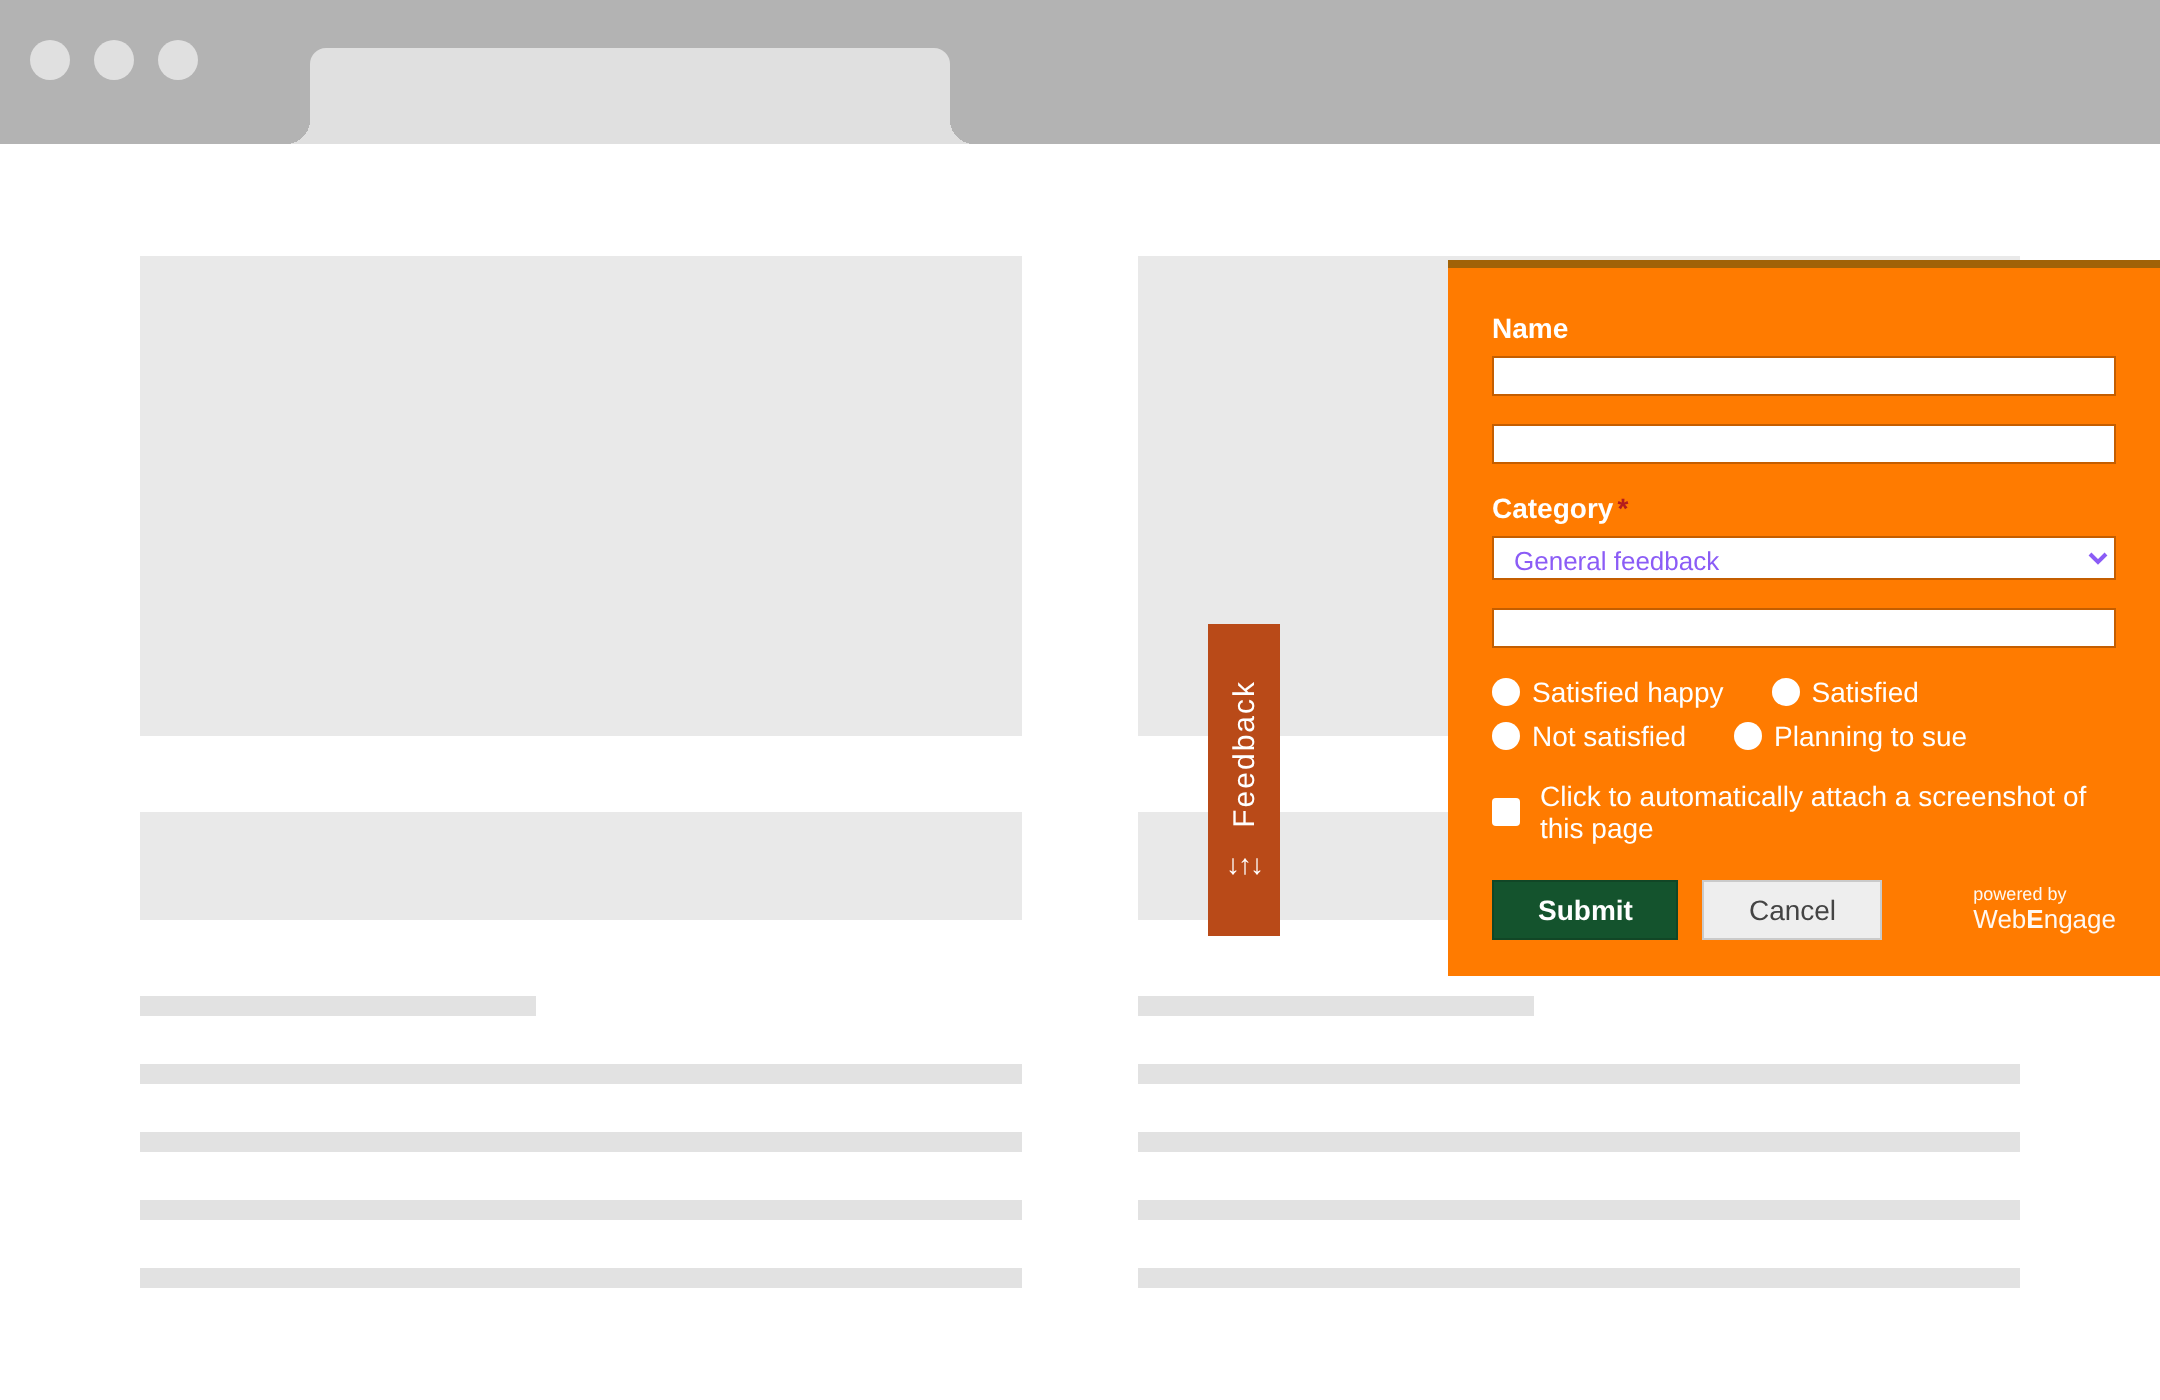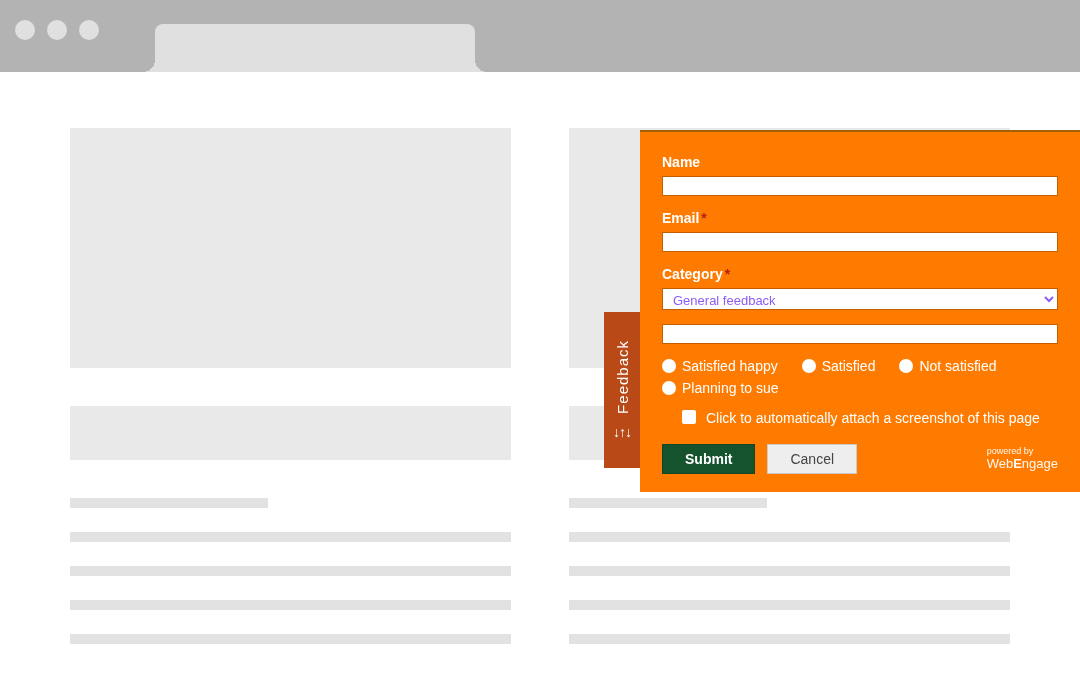--- a/index.html
+++ b/index.html
@@ -103,23 +103,23 @@
   .feedback-tab .arrows {
     font-size: 14px;
     letter-spacing: -1px;
   }
 
   
   .panel {
     position: absolute;
     right: 0;
     top: 130px;
-    width: 440px;
+    width: 356px;
     background: #ff7b00;
-    border-top: 2px solid #a16207;
+    border-top: 4px solid #a16207;
     padding: 22px 22px 18px 22px;
     color: #fff;
     font-size: 14px;
   }
   .field { margin-bottom: 14px; }
   .field label { display: block; margin-bottom: 6px; font-weight: bold; font-size: 14px; }
   .req { color: #b51d1d; font-weight: bold; margin-left: 2px;}
   .field input[type=text],
   .field select,
   .field textarea {
@@ -148,25 +148,24 @@
   }
   .radio-opt .dot {
     width: 14px;
     height: 14px;
     border-radius: 50%;
     background: #fff;
     flex-shrink: 0;
   }
   .screenshot-row {
     display: flex;
-    align-items: flex-start;
+    align-items: center;
     gap: 10px;
     margin-bottom: 18px;
     font-size: 14px;
-    margin-left: 20px;
   }
   .screenshot-row .chk {
     width: 14px;
     height: 14px;
     background: #fff;
     border-radius: 2px;
     flex-shrink: 0;
   }
   .actions {
     display: flex;
@@ -237,23 +236,20 @@
 </div>
 
 <div class="panel">
 
   <div class="field">
     <label>Name</label>
     <input type="text" value="" style="">
   </div>
 
   <div class="field">
-    <label>
-      <span>Email</span><span class="req">*</span>
-    </label>
     <input type="text" value="" style="">
   </div>
 
   <div class="field">
     <label>
       <span>Category</span><span class="req">*</span>
     </label>
     <select>
       <option>General feedback</option>
     </select>

